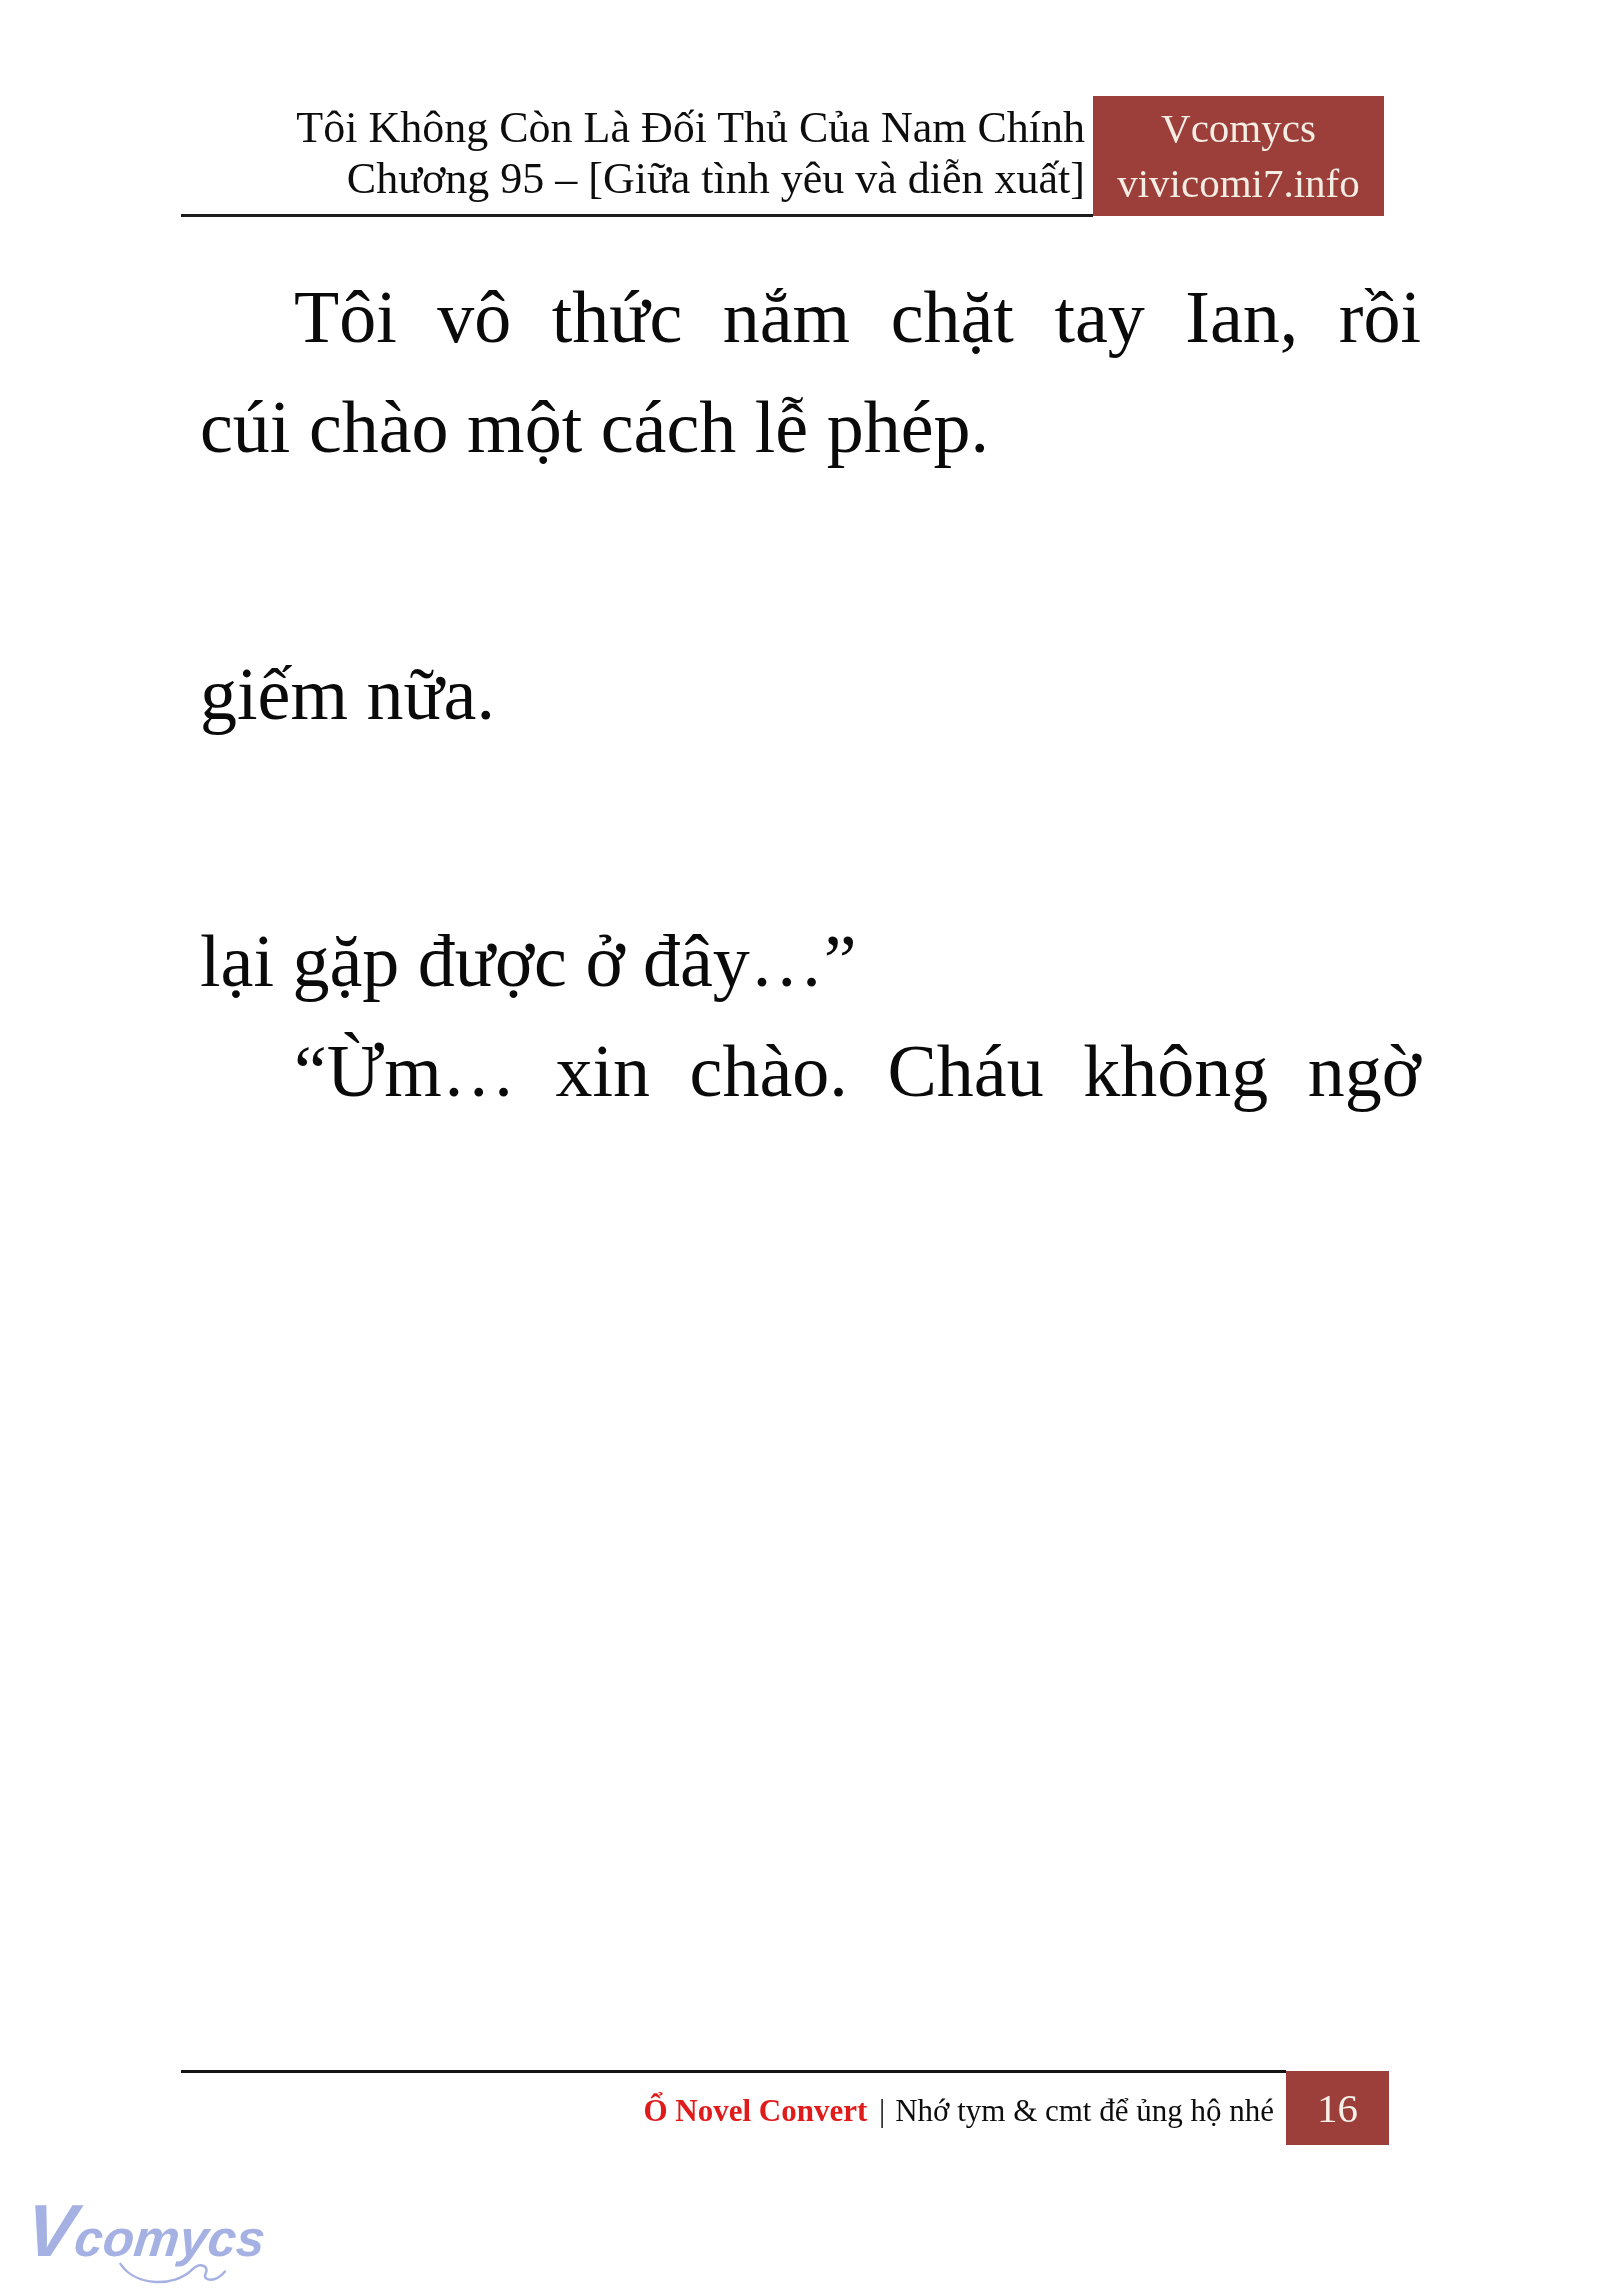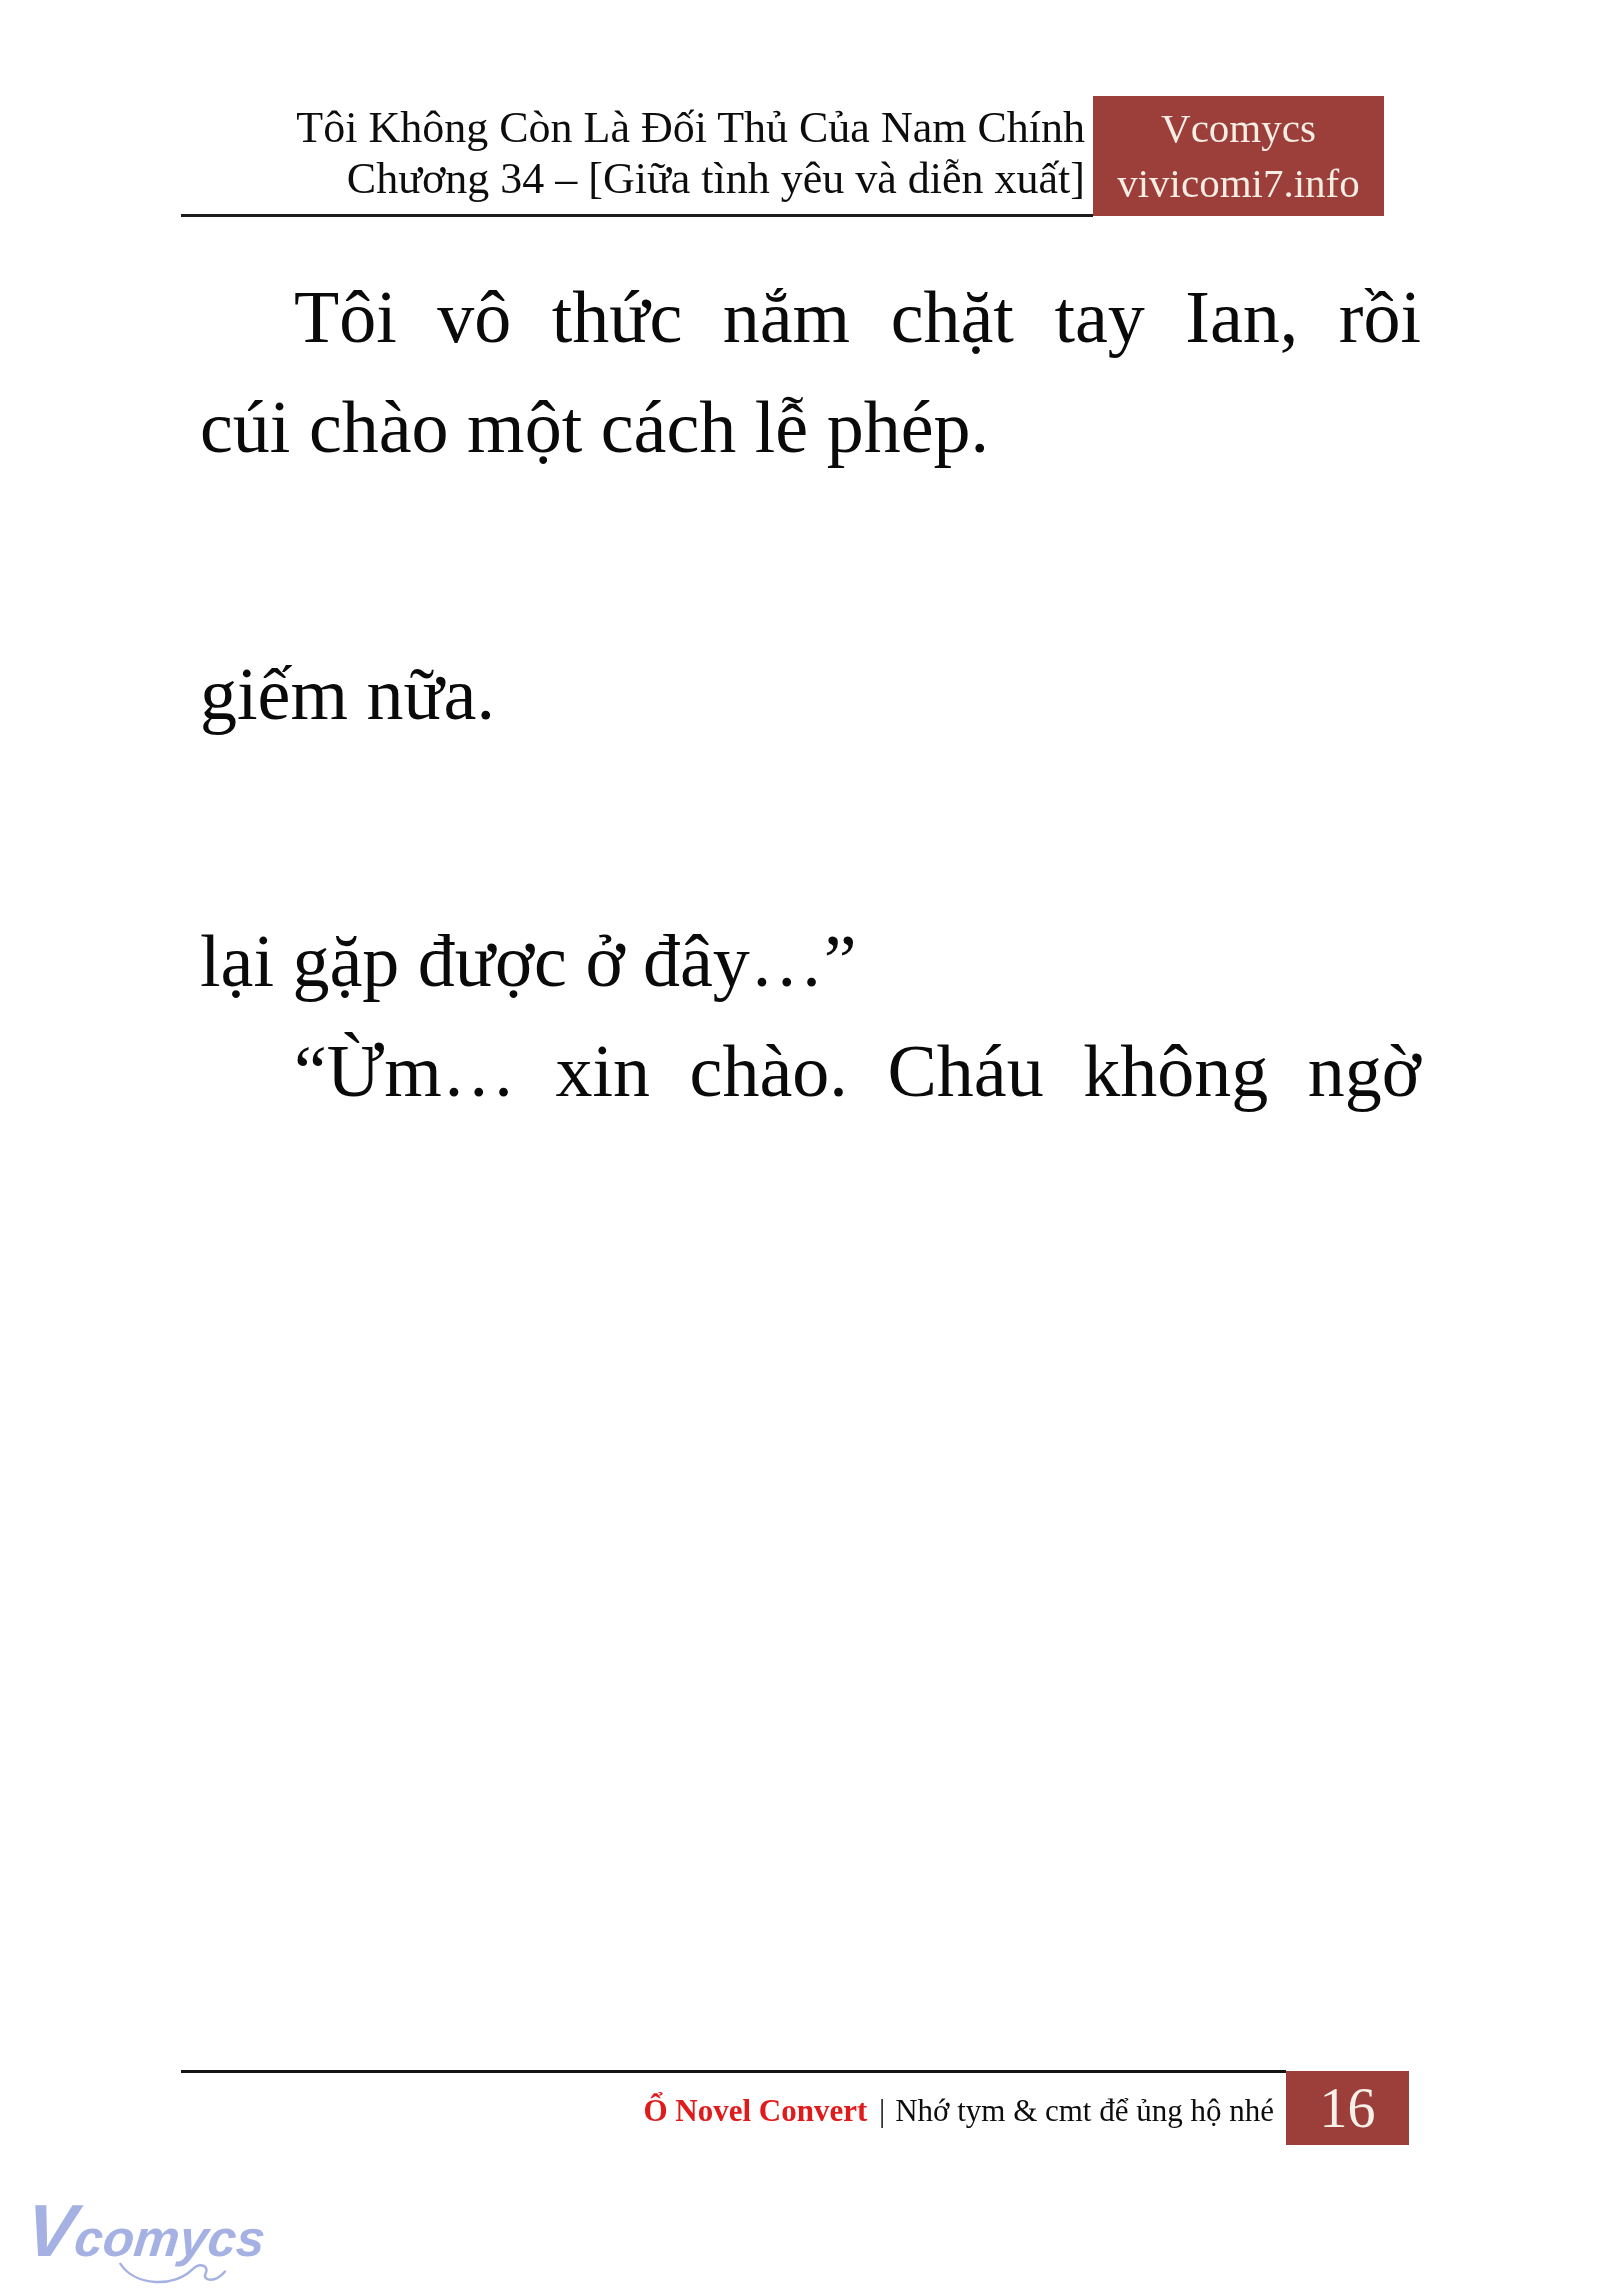--- a/index.html
+++ b/index.html
@@ -56,24 +56,24 @@
   }
   .footer-bar {
     position:absolute; left:181px; top:2082px; width:1093px;
     text-align:right; padding-right:0;
     font-size:31px; line-height:57px; color:#0d0d0d;
     white-space:nowrap;
   }
   .footer-brand { color:#e01b1b; font-weight:bold; }
   .footer-separator { color:#111; padding:0 9.8px 0 11.8px; }
   .page-number-box {
-    position:absolute; left:1286px; top:2071px; width:123px; height:74px;
+    position:absolute; left:1286px; top:2071px; width:103px; height:74px;
     background:#9c3e3a;
     display:flex; align-items:center; justify-content:center;
-    font-size:56px; color:#f5f0e8;
+    font-size:41px; color:#f5f0e8;
   }
 
   
   .watermark {
     position:absolute; left:25.5px; top:2201px; width:255px; height:88px;
   }
   .watermark-text {
     display:block;
     font-family:"Liberation Sans","DejaVu Sans",sans-serif;
     font-style:italic; font-weight:bold;
@@ -85,21 +85,21 @@
   .watermark-text::first-letter { font-size:1.45em; }
   .watermark-flourish {
     position:absolute; left:90px; top:57px;
   }
 </style>
 </head>
 <body>
 
 <div class="header-title">
   <div>Tôi Không Còn Là Đối Thủ Của Nam Chính</div>
-  <div>Chương 34 –  [Giữa tình yêu và diễn xuất]</div>
+  <div>Chương 95 –  [Giữa tình yêu và diễn xuất]</div>
 </div>
 
 <div class="brand-box">
   <div>Vcomycs</div>
   <div>vivicomi7.info</div>
 </div>
 
 <div class="header-rule"></div>
 
 <div class="body-text">

